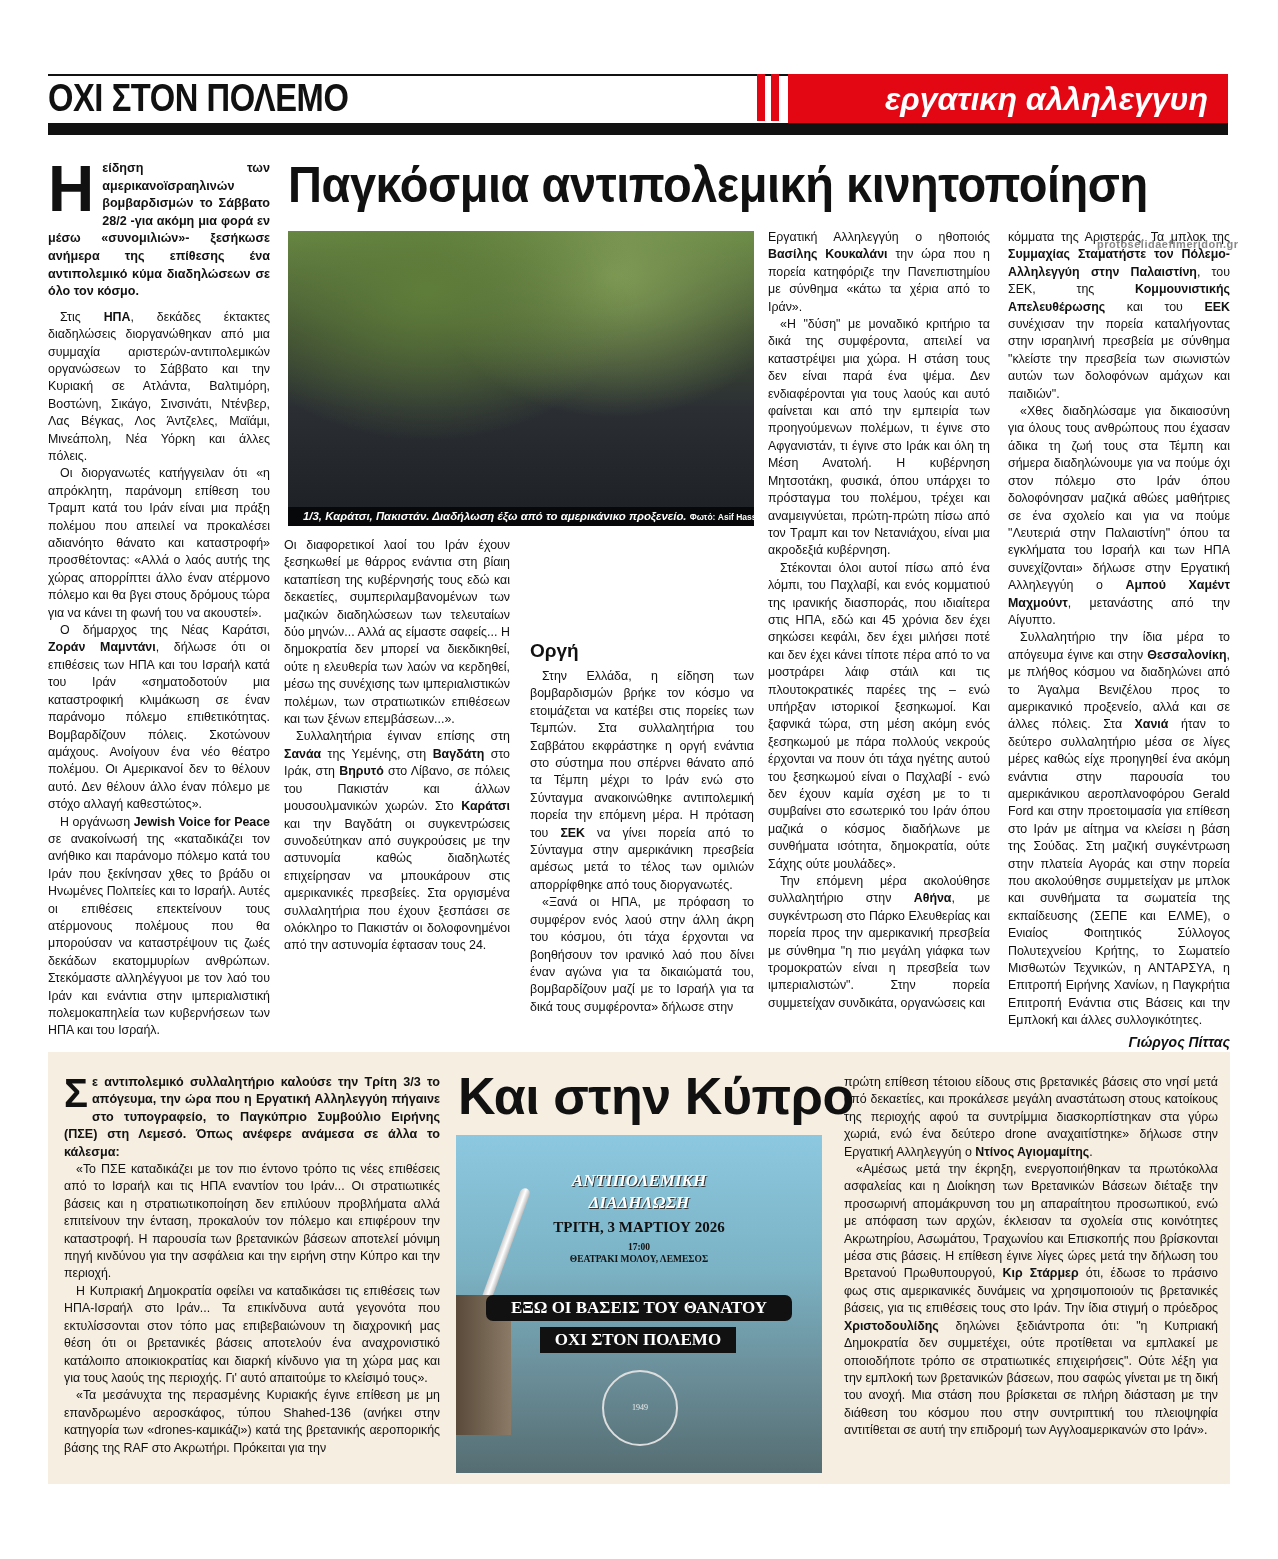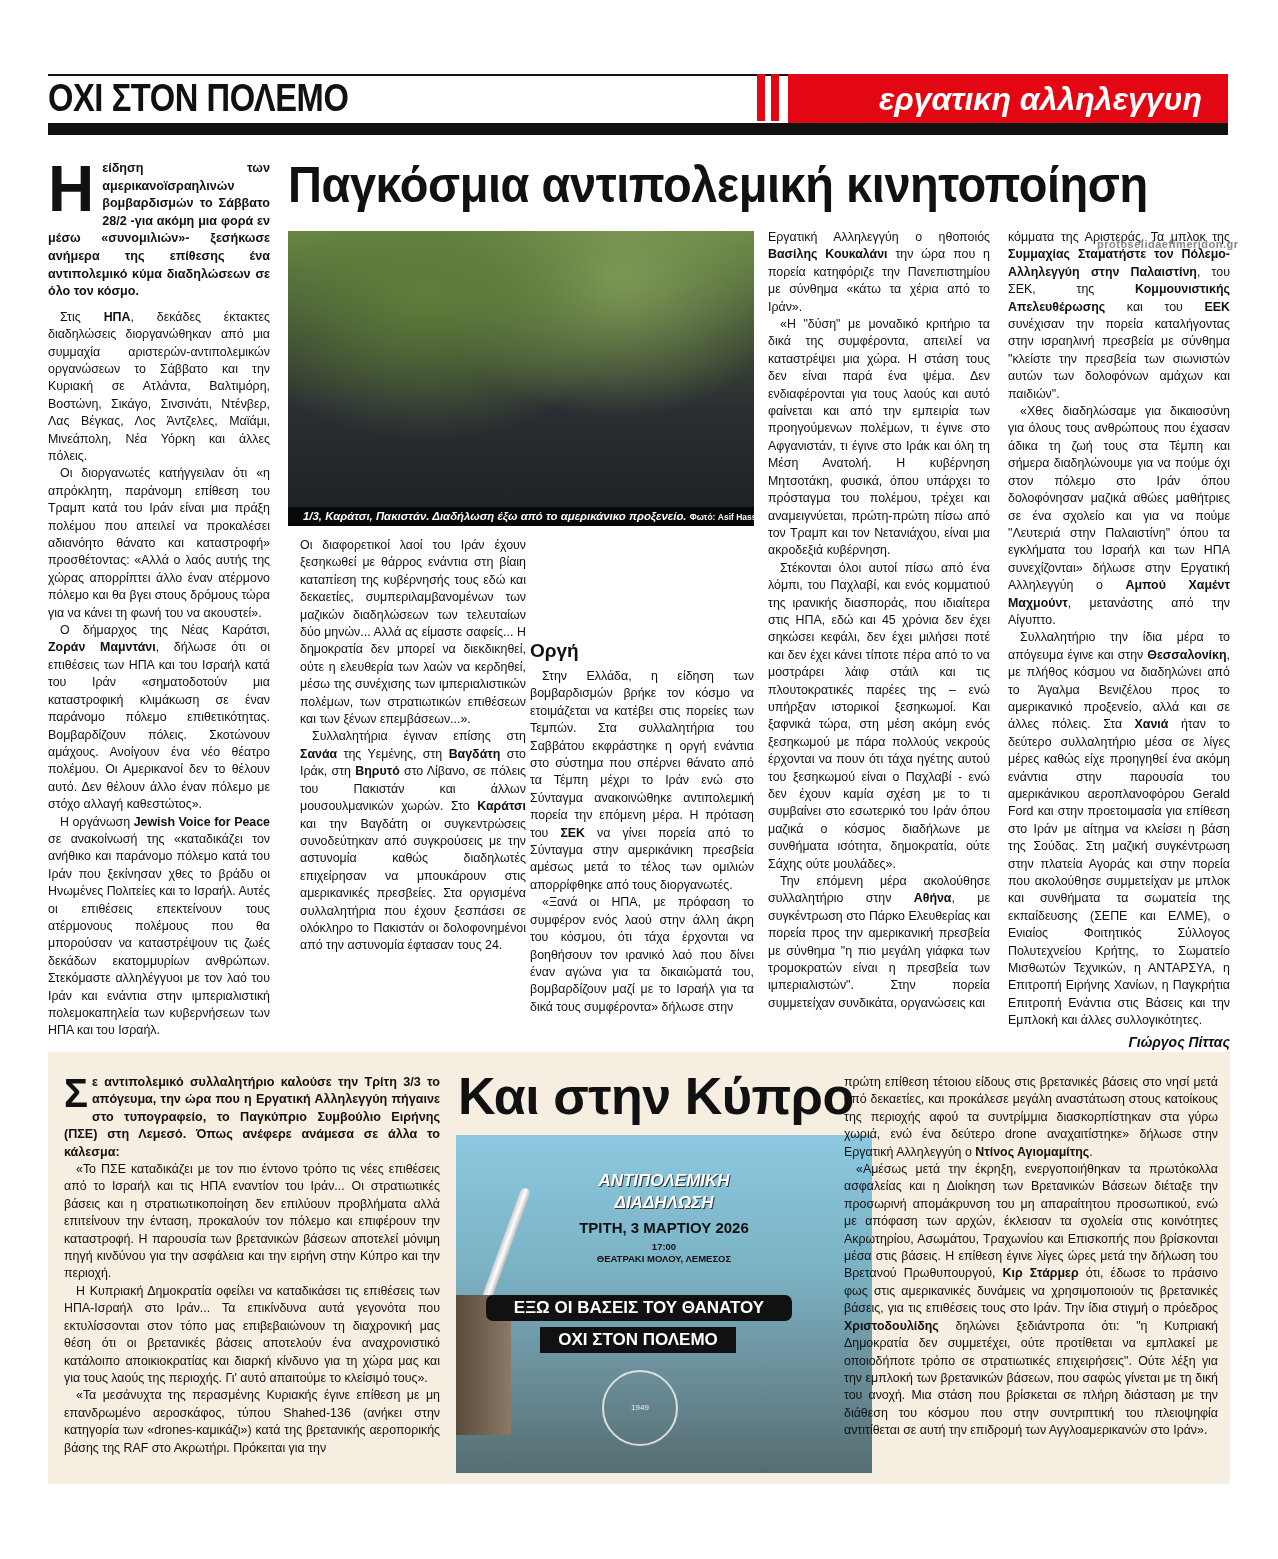--- a/index.html
+++ b/index.html
@@ -6,21 +6,21 @@
   body { width:1278px; height:1559px; position:relative; overflow:hidden;
          font-family:"Liberation Sans", sans-serif; color:#111; }
   .abs { position:absolute; }
   .topline { left:48px; top:74px; width:744px; height:2px; background:#111; }
   .section-title { left:48px; top:76px; font-family:"Liberation Sans", sans-serif; font-weight:700;
       font-size:38px; letter-spacing:-0.5px; transform:scaleX(0.86); transform-origin:left; line-height:44px; }
   .thickbar { left:48px; top:123px; width:1180px; height:12px; background:#111; }
   .redstripes { left:757px; top:74px; width:8px; height:47px; background:#e30613; }
   .redstripes2 { left:771px; top:74px; width:8px; height:47px; background:#e30613; }
   .redbox { left:788px; top:74px; width:440px; height:49px; background:#e30613; color:#fff;
-      font-style:italic; font-weight:700; font-size:32px; text-align:right; padding-right:26px; box-sizing:border-box;
+      font-style:italic; font-weight:700; font-size:32px; text-align:right; padding-right:20px; box-sizing:border-box;
       line-height:50px; }
   .headline { left:288px; top:155px; font-weight:700; font-size:50px; line-height:60px; letter-spacing:-0.5px;
       transform:scaleX(0.94); transform-origin:left; white-space:nowrap; }
   .col { position:absolute; font-size:12.4px; line-height:17.4px; text-align:justify; }
   .col p { margin:0; text-indent:12px; }
   .col p.noind { text-indent:0; }
   .lead { font-weight:700; font-size:12.6px; line-height:17.6px; }
   .dropcap { float:left; font-size:64px; line-height:54px; font-weight:700; margin:2px 8px 0 0; }
   b { font-weight:700; }
   .photo { left:288px; top:231px; width:466px; height:295px;
@@ -30,22 +30,22 @@
         linear-gradient(180deg, #6a8a45 0%, #3d4a33 35%, #2b2f33 60%, #1c1f24 100%);
       overflow:hidden; }
   .photo-caption { left:288px; top:507px; width:466px; height:19px; background:rgba(0,0,0,0.75); color:#fff;
       font-size:11.4px; font-style:italic; font-weight:700; line-height:19px; padding-left:15px; box-sizing:border-box; white-space:nowrap; }
   .photo-caption .credit { font-size:8.5px; font-style:normal; }
   .subhead { font-weight:700; font-size:19px; line-height:26px; margin:10px 0 4px; text-indent:0; }
   .byline { font-style:italic; font-weight:700; font-size:14px; text-align:right; margin-top:4px; }
   .watermark { left:1097px; top:238px; font-size:11px; font-weight:700; color:#888; letter-spacing:0.5px; }
   .box { left:48px; top:1052px; width:1182px; height:432px; background:#f5eee1; }
   .box-title { left:458px; top:1068px; font-weight:700; font-size:52px; line-height:56px; white-space:nowrap; letter-spacing:-0.5px; }
-  .poster { left:456px; top:1135px; width:416px; height:338px;
-      background:linear-gradient(180deg, #8cc8e0 0%, #7bb2c4 40%, #6b8f9a 70%, #556d72 100%); overflow:hidden; }
+  .poster { left:456px; top:1135px; width:366px; height:338px;
+      background:linear-gradient(180deg, #8cc8e0 0%, #7bb2c4 40%, #6b8f9a 70%, #556d72 100%); overflow:hidden;font-family:Liberation Serif, serif; }
   .poster .t1 { position:absolute; left:0; width:100%; text-align:center; color:#fff; font-weight:700; font-style:italic;
       font-size:17px; line-height:20px; text-shadow:1px 1px 0 #333; }
   .poster .t2 { position:absolute; left:0; width:100%; text-align:center; color:#111; font-weight:700; font-size:15px; }
   .poster .t3 { position:absolute; left:0; width:100%; text-align:center; color:#111; font-weight:700; font-size:9.5px; line-height:12px; }
   .poster .band { position:absolute; background:#111; color:#fff; font-weight:700; font-size:17px; text-align:center; line-height:26px; }
   .poster .seal { position:absolute; left:146px; top:235px; width:72px; height:72px; border:2px solid #ddd; border-radius:50%;
       color:#eee; font-size:8px; text-align:center; line-height:72px; }
   .poster .rocket { position:absolute; left:45px; top:50px; width:10px; height:120px; background:linear-gradient(90deg,#ccc,#fff,#bbb);
       transform:rotate(20deg); border-radius:5px 5px 0 0; }
   .poster .launcher { position:absolute; left:0; top:160px; width:55px; height:140px; background:linear-gradient(90deg,#5a4a3a,#8a7a66); }
@@ -70,21 +70,21 @@
   <p class="noind lead"><span class="dropcap">Η</span><span>είδηση των αμερικανοϊσραηλινών βομβαρδισμών το Σάββατο 28/2 -για ακόμη μια φορά εν μέσω «συνομιλιών»- ξεσήκωσε ανήμερα της επίθεσης ένα αντιπολεμικό κύμα διαδηλώσεων σε όλο τον κόσμο.</span></p>
   <p style="margin-top:8px"><span>Στις </span><b>ΗΠΑ</b><span>, δεκάδες έκτακτες διαδηλώσεις διοργανώθηκαν από μια συμμαχία αριστερών-αντιπολεμικών οργανώσεων το Σάββατο και την Κυριακή σε Ατλάντα, Βαλτιμόρη, Βοστώνη, Σικάγο, Σινσινάτι, Ντένβερ, Λας Βέγκας, Λος Άντζελες, Μαϊάμι, Μινεάπολη, Νέα Υόρκη και άλλες πόλεις.</span></p>
   <p>Οι διοργανωτές κατήγγειλαν ότι «η απρόκλητη, παράνομη επίθεση του Τραμπ κατά του Ιράν είναι μια πράξη πολέμου που απειλεί να προκαλέσει αδιανόητο θάνατο και καταστροφή» προσθέτοντας: «Αλλά ο λαός αυτής της χώρας απορρίπτει άλλο έναν ατέρμονο πόλεμο και θα βγει στους δρόμους τώρα για να κάνει τη φωνή του να ακουστεί».</p>
   <p><span>Ο δήμαρχος της Νέας Καράτσι, </span><b>Ζοράν Μαμντάνι</b><span>, δήλωσε ότι οι επιθέσεις των ΗΠΑ και του Ισραήλ κατά του Ιράν «σηματοδοτούν μια καταστροφική κλιμάκωση σε έναν παράνομο πόλεμο επιθετικότητας. Βομβαρδίζουν πόλεις. Σκοτώνουν αμάχους. Ανοίγουν ένα νέο θέατρο πολέμου. Οι Αμερικανοί δεν το θέλουν αυτό. Δεν θέλουν άλλο έναν πόλεμο με στόχο αλλαγή καθεστώτος».</span></p>
   <p><span>Η οργάνωση </span><b>Jewish Voice for Peace</b><span> σε ανακοίνωσή της «καταδικάζει τον ανήθικο και παράνομο πόλεμο κατά του Ιράν που ξεκίνησαν χθες το βράδυ οι Ηνωμένες Πολιτείες και το Ισραήλ. Αυτές οι επιθέσεις επεκτείνουν τους ατέρμονους πολέμους που θα μπορούσαν να καταστρέψουν τις ζωές δεκάδων εκατομμυρίων ανθρώπων. Στεκόμαστε αλληλέγγυοι με τον λαό του Ιράν και ενάντια στην ιμπεριαλιστική πολεμοκαπηλεία των κυβερνήσεων των ΗΠΑ και του Ισραήλ.</span></p>
 </div>
 
 <div class="abs photo"></div>
 <div class="abs photo-caption"><span>1/3, Καράτσι, Πακιστάν. Διαδήλωση έξω από το αμερικάνικο προξενείο.</span> <span class="credit">Φωτό: Asif Hassan/AFP</span></div>
 
-<div class="col" style="left:300px; top:537px; width:226px;">
+<div class="col" style="left:284px; top:537px; width:226px;">
   <p class="noind">Οι διαφορετικοί λαοί του Ιράν έχουν ξεσηκωθεί με θάρρος ενάντια στη βίαιη καταπίεση της κυβέρνησής τους εδώ και δεκαετίες, συμπεριλαμβανομένων των μαζικών διαδηλώσεων των τελευταίων δύο μηνών... Αλλά ας είμαστε σαφείς... Η δημοκρατία δεν μπορεί να διεκδικηθεί, ούτε η ελευθερία των λαών να κερδηθεί, μέσω της συνέχισης των ιμπεριαλιστικών πολέμων, των στρατιωτικών επιθέσεων και των ξένων επεμβάσεων...».</p>
   <p><span>Συλλαλητήρια έγιναν επίσης στη </span><b>Σανάα</b><span> της Υεμένης, στη </span><b>Βαγδάτη</b><span> στο Ιράκ, στη </span><b>Βηρυτό</b><span> στο Λίβανο, σε πόλεις του Πακιστάν και άλλων μουσουλμανικών χωρών. Στο </span><b>Καράτσι</b><span> και την Βαγδάτη οι συγκεντρώσεις συνοδεύτηκαν από συγκρούσεις με την αστυνομία καθώς διαδηλωτές επιχείρησαν να μπουκάρουν στις αμερικανικές πρεσβείες. Στα οργισμένα συλλαλητήρια που έχουν ξεσπάσει σε ολόκληρο το Πακιστάν οι δολοφονημένοι από την αστυνομία έφτασαν τους 24.</span></p>
 </div>
 
 <div class="col" style="left:530px; top:628px; width:224px;">
   <div class="subhead">Οργή</div>
   <p><span>Στην Ελλάδα, η είδηση των βομβαρδισμών βρήκε τον κόσμο να ετοιμάζεται να κατέβει στις πορείες των Τεμπών. Στα συλλαλητήρια του Σαββάτου εκφράστηκε η οργή ενάντια στο σύστημα που σπέρνει θάνατο από τα Τέμπη μέχρι το Ιράν ενώ στο Σύνταγμα ανακοινώθηκε αντιπολεμική πορεία την επόμενη μέρα.  Η πρόταση του </span><b>ΣΕΚ</b><span> να γίνει πορεία από το Σύνταγμα στην αμερικάνικη πρεσβεία αμέσως μετά το τέλος των ομιλιών απορρίφθηκε από τους διοργανωτές.</span></p>
   <p>«Ξανά οι ΗΠΑ, με πρόφαση το συμφέρον ενός λαού στην άλλη άκρη του κόσμου, ότι τάχα έρχονται να βοηθήσουν τον ιρανικό λαό που δίνει έναν αγώνα για τα δικαιώματά του, βομβαρδίζουν μαζί με το Ισραήλ για τα δικά τους συμφέροντα» δήλωσε στην</p>
 </div>
 

